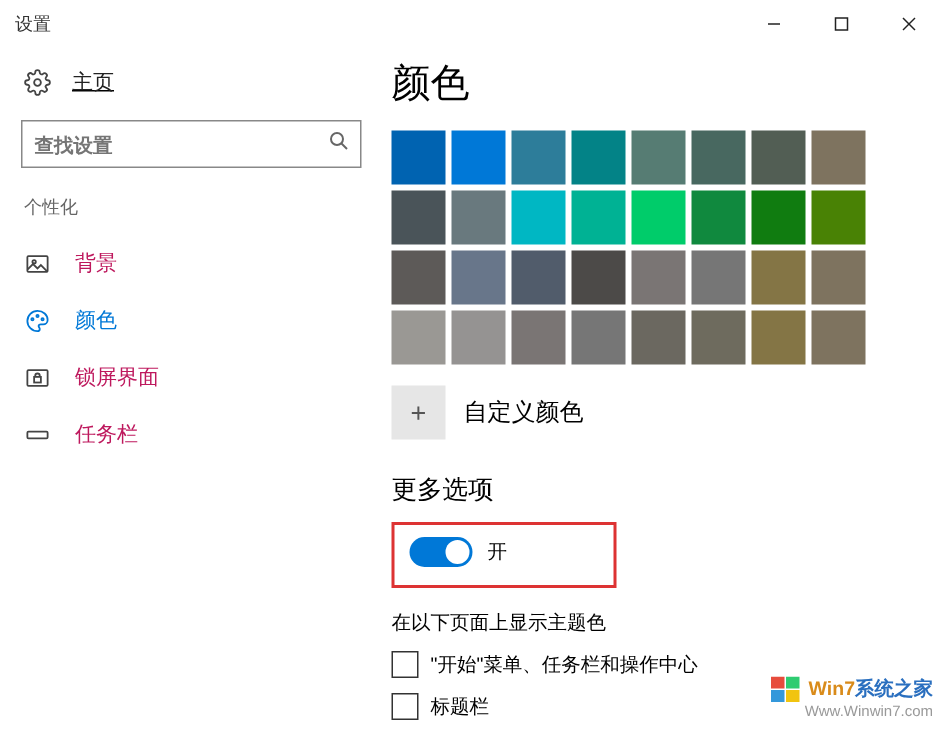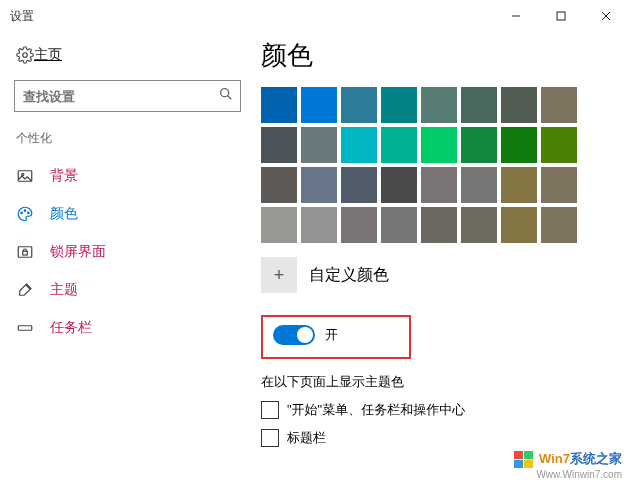--- a/index.html
+++ b/index.html
@@ -4,21 +4,21 @@
 <style>
 * { margin: 0; padding: 0; box-sizing: border-box; font-family: "Microsoft YaHei", "Segoe UI", sans-serif; }
 body { background: #fff; width: 628px; height: 500px; overflow: hidden; position: relative; }
 .titlebar { height: 32px; display: flex; align-items: center; padding-left: 10px; }
 .titlebar-label { font-size: 12px; color: #333; }
 .win-controls { position: absolute; right: 0; top: 0; display: flex; }
 .win-btn { width: 45px; height: 32px; display: flex; align-items: center; justify-content: center; font-size: 11px; color: #222; cursor: pointer; }
 .win-btn svg { stroke: #222; }
 .content { display: flex; height: calc(100% - 32px); }
 .sidebar { width: 255px; padding: 8px 14px 0 14px; }
-.home-row { display: flex; align-items: center; padding: 6px 2px; margin-bottom: 10px; cursor: pointer; text-decoration: underline; }
+.home-row { display: flex; align-items: center; gap: 14px; padding: 6px 2px; margin-bottom: 10px; cursor: pointer; text-decoration: underline; }
 .icon { width: 18px; height: 18px; display: inline-flex; align-items: center; justify-content: center; color: #444; }
 .home-label { font-size: 14px; color: #222; }
 .search-box { display: flex; align-items: center; border: 1px solid #888; height: 32px; padding: 0 6px 0 8px; margin-bottom: 18px; }
 .search-box input { border: none; outline: none; flex: 1; font-size: 13px; background: transparent; font-weight: bold; }
 .search-box .sicon { color: #666; }
 .section-header { font-size: 12px; color: #666; margin: 4px 0 10px 2px; }
 .nav-item { display: flex; align-items: center; gap: 16px; padding: 10px 2px; cursor: pointer; font-size: 14px; color: #be185d; }
 .nav-item.active { color: #0078d7; }
 .nav-item.active .icon { color: #0078d7; }
 .main { flex: 1; padding: 6px 0 0 6px; overflow: hidden; }
@@ -111,29 +111,20 @@
         </div>
         <div class="nav-item">
           <span class="icon">
             <svg width="18" height="18" viewBox="0 0 24 24" fill="none" stroke="currentColor" stroke-width="1.6">
               <rect x="3" y="5" width="18" height="14" rx="1"></rect>
               <rect x="9" y="11" width="6" height="5"></rect>
               <path d="M10 11v-1a2 2 0 1 1 4 0v1"></path>
             </svg>
           </span>
           <span>锁屏界面</span>
-        </div>
-        <div class="nav-item">
-          <span class="icon">
-            <svg width="18" height="18" viewBox="0 0 24 24" fill="none" stroke="currentColor" stroke-width="1.6">
-              <path d="M14 4l6 6-9 9H5v-6z"></path>
-              <path d="M13 5l6 6"></path>
-            </svg>
-          </span>
-          <span>主题</span>
         </div>
         <div class="nav-item">
           <span class="icon">
             <svg width="18" height="18" viewBox="0 0 24 24" fill="none" stroke="currentColor" stroke-width="1.6">
               <rect x="3" y="9" width="18" height="6" rx="1"></rect>
             </svg>
           </span>
           <span>任务栏</span>
         </div>
       </div>
@@ -172,20 +163,21 @@
         <div class="swatch" style="background: rgb(118, 118, 118);"></div>
         <div class="swatch" style="background: rgb(107, 104, 96);"></div>
         <div class="swatch" style="background: rgb(110, 107, 94);"></div>
         <div class="swatch" style="background: rgb(132, 117, 69);"></div>
         <div class="swatch" style="background: rgb(126, 115, 95);"></div>
       </div>
     <div class="custom-row">
       <div class="plus-btn">+</div>
       <span>自定义颜色</span>
     </div>
+    <div class="subheading">更多选项</div>
     <div class="highlight-box">
       <div class="toggle-row">
         <div class="toggle">
             <div class="knob"></div>
           </div>
         <span class="toggle-text">开</span>
       </div>
     </div>
     <div class="desc">在以下页面上显示主题色</div>
     <div class="check-row">

